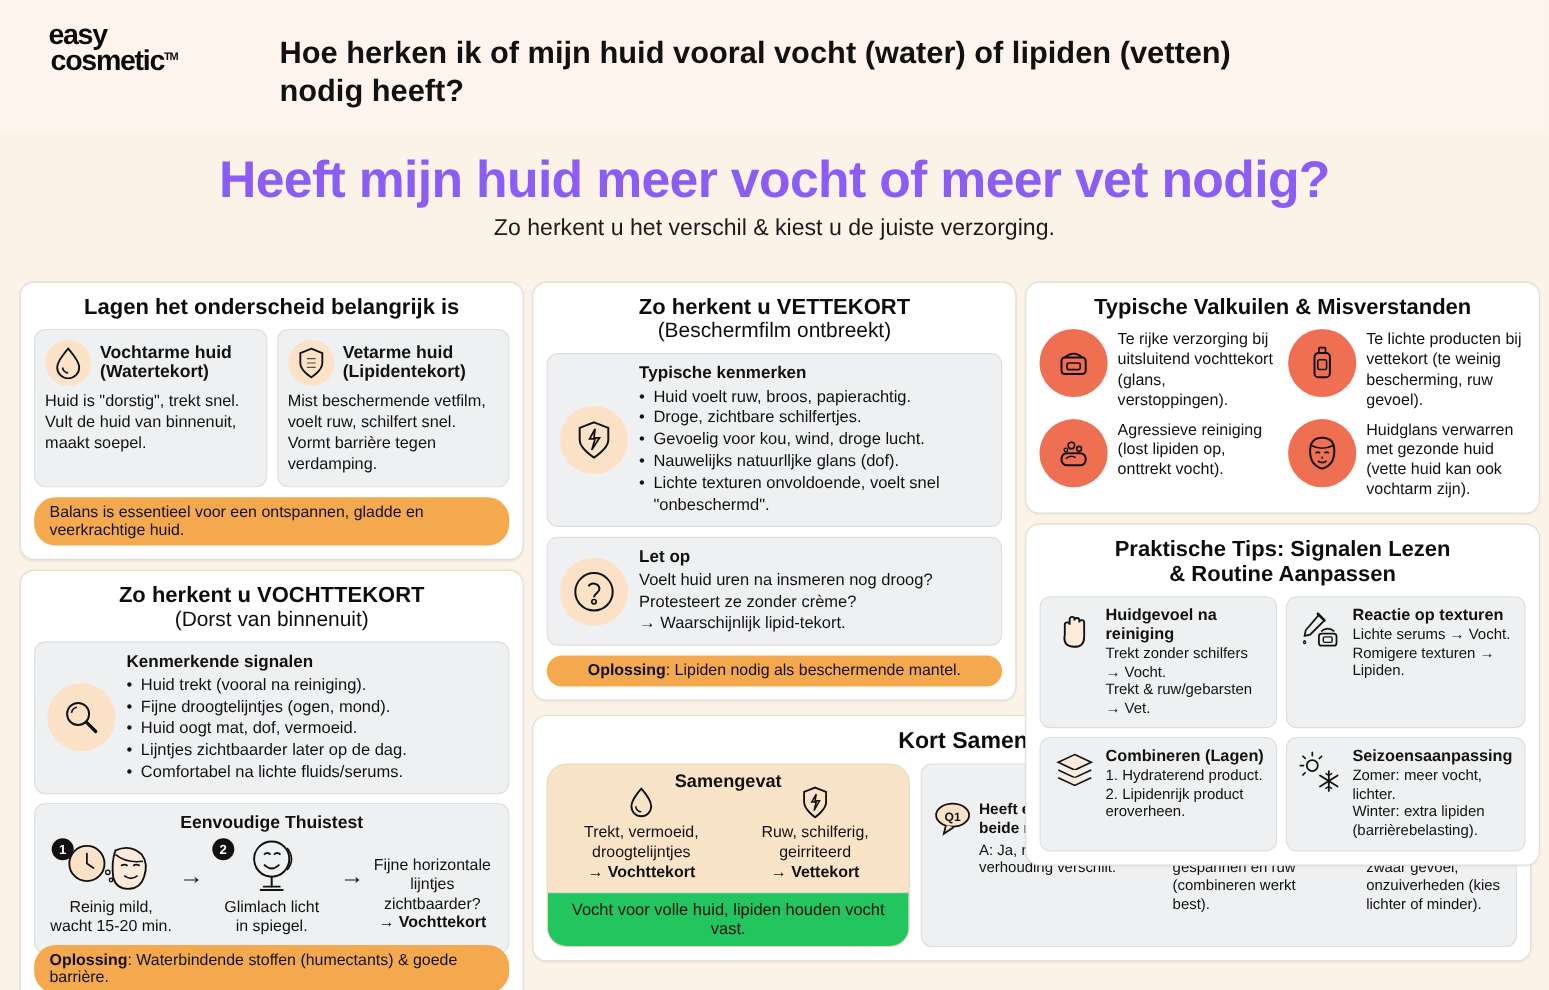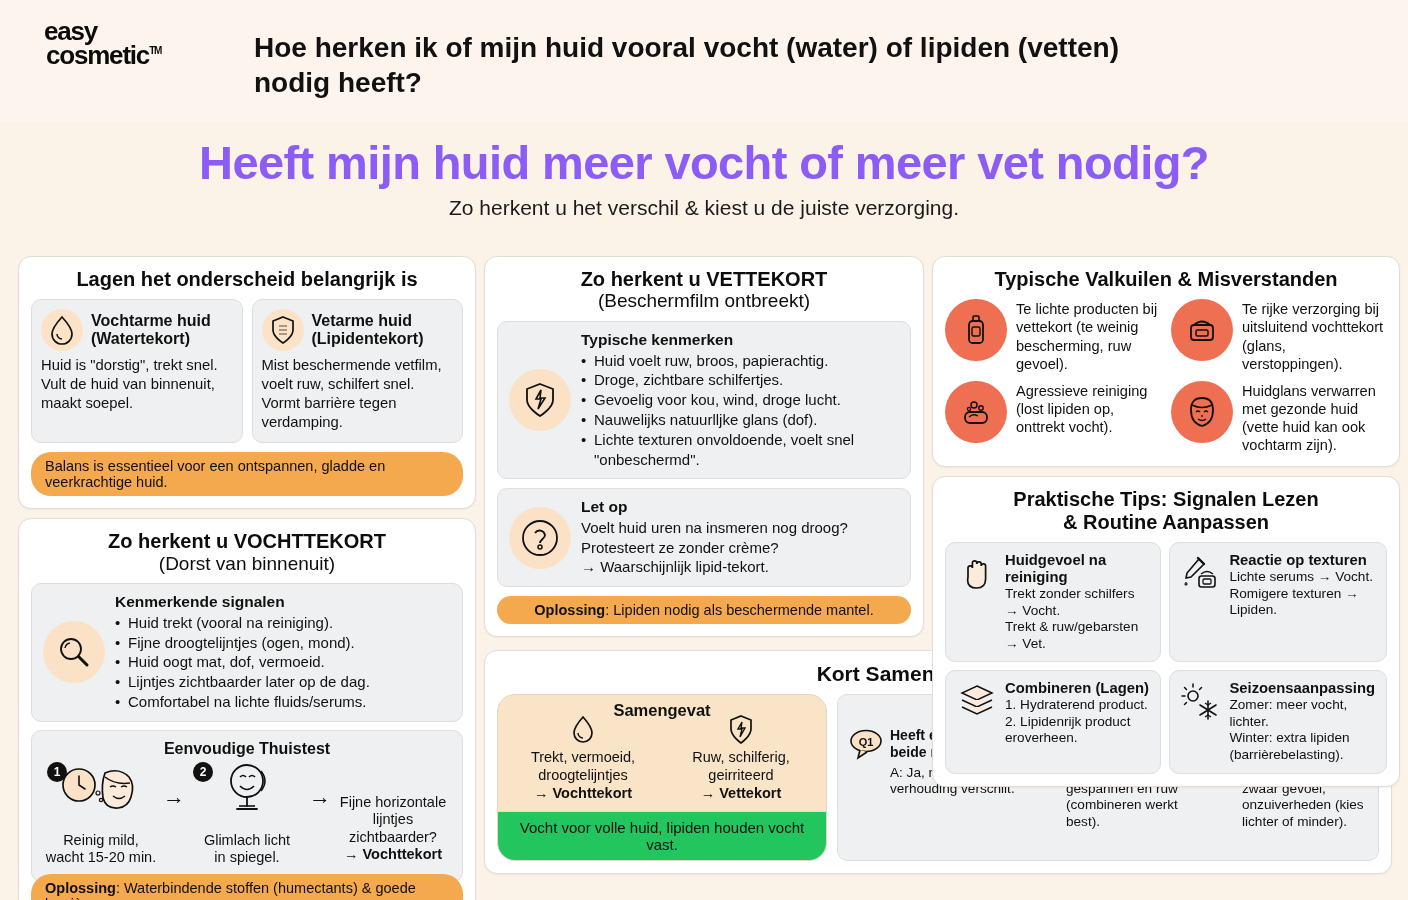--- a/index.html
+++ b/index.html
@@ -108,21 +108,21 @@
   
   .thuis { display: flex; align-items: flex-start; gap: 4px; margin-top: 4px; }
   .step { flex: 1; text-align: center; position: relative; }
   .step-num {
     position: absolute; left: 4px; top: 0;
     width: 20px; height: 20px; border-radius: 50%;
     background: #111; color: #fff; font-size: 12px; font-weight: 700;
     display: flex; align-items: center; justify-content: center;
   }
   .step-art { height: 52px; display: flex; align-items: center; justify-content: center; gap: 2px; }
-  .step-cap { font-size: 14.5px; line-height: 1.2; margin-top: 18px; }
+  .step-cap { font-size: 14.5px; line-height: 1.2; margin-top: 3px; }
   .arrow { font-size: 22px; padding-top: 22px; color: #111; }
   .step.last { padding-top: 14px; }
   .step.last .step-cap { font-size: 14.5px; }
 
   
   .val-grid { display: grid; grid-template-columns: 1fr 1fr; gap: 8px 10px; }
   .val-item { display: flex; gap: 9px; align-items: flex-start; }
   .val-item p { font-size: 14.6px; line-height: 1.24; padding-top: 1px; }
 
   
@@ -423,38 +423,38 @@
     </div>
 
     <div class="col">
 
       <div class="card">
         <div class="card-title">Typische Valkuilen &amp; Misverstanden</div>
         <div class="val-grid">
 
           <div class="val-item">
             <span class="icon-circle coral">
+              <svg width="32" height="30" viewBox="0 0 32 30">
+                  <path d="M8 10 q8 -7 16 0" fill="none" stroke="#111" stroke-width="1.7"></path>
+                  <rect x="5" y="10" width="22" height="15" rx="3" fill="none" stroke="#111" stroke-width="1.8"></rect>
+                  <rect x="10" y="15" width="12" height="6" rx="1.5" fill="none" stroke="#111" stroke-width="1.5"></rect>
+                </svg>
+            </span>
+            <p>Te rijke verzorging bij uitsluitend vochttekort (glans, verstoppingen).</p>
+          </div>
+
+          <div class="val-item">
+            <span class="icon-circle coral">
               <svg width="30" height="32" viewBox="0 0 30 32">
                   <rect x="12" y="2" width="6" height="5" rx="1" fill="none" stroke="#111" stroke-width="1.6"></rect>
                   <rect x="8" y="7" width="14" height="22" rx="3.5" fill="none" stroke="#111" stroke-width="1.8"></rect>
                   <rect x="11" y="13" width="8" height="9" rx="1.5" fill="none" stroke="#111" stroke-width="1.4"></rect>
                 </svg>
             </span>
             <p>Te lichte producten bij vettekort (te weinig bescherming, ruw gevoel).</p>
-          </div>
-
-          <div class="val-item">
-            <span class="icon-circle coral">
-              <svg width="32" height="30" viewBox="0 0 32 30">
-                  <path d="M8 10 q8 -7 16 0" fill="none" stroke="#111" stroke-width="1.7"></path>
-                  <rect x="5" y="10" width="22" height="15" rx="3" fill="none" stroke="#111" stroke-width="1.8"></rect>
-                  <rect x="10" y="15" width="12" height="6" rx="1.5" fill="none" stroke="#111" stroke-width="1.5"></rect>
-                </svg>
-            </span>
-            <p>Te rijke verzorging bij uitsluitend vochttekort (glans, verstoppingen).</p>
           </div>
 
           <div class="val-item">
             <span class="icon-circle coral">
               <svg width="32" height="30" viewBox="0 0 32 30">
                   <rect x="5" y="15" width="22" height="11" rx="5" fill="none" stroke="#111" stroke-width="1.8"></rect>
                   <path d="M9 20 q4 -4 9 -1" fill="none" stroke="#111" stroke-width="1.4"></path>
                   <circle cx="14" cy="8" r="3" fill="none" stroke="#111" stroke-width="1.5"></circle>
                   <circle cx="21" cy="11" r="2.2" fill="none" stroke="#111" stroke-width="1.4"></circle>
                   <circle cx="9" cy="12" r="1.6" fill="none" stroke="#111" stroke-width="1.3"></circle>

